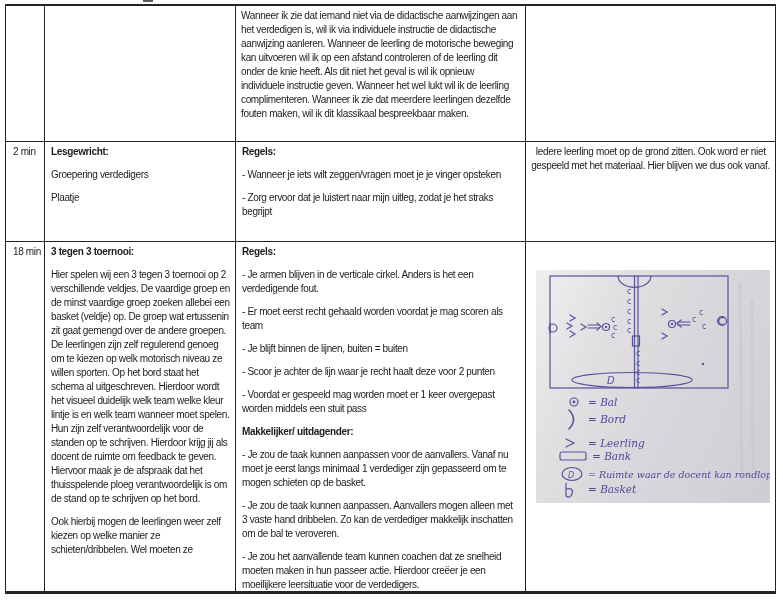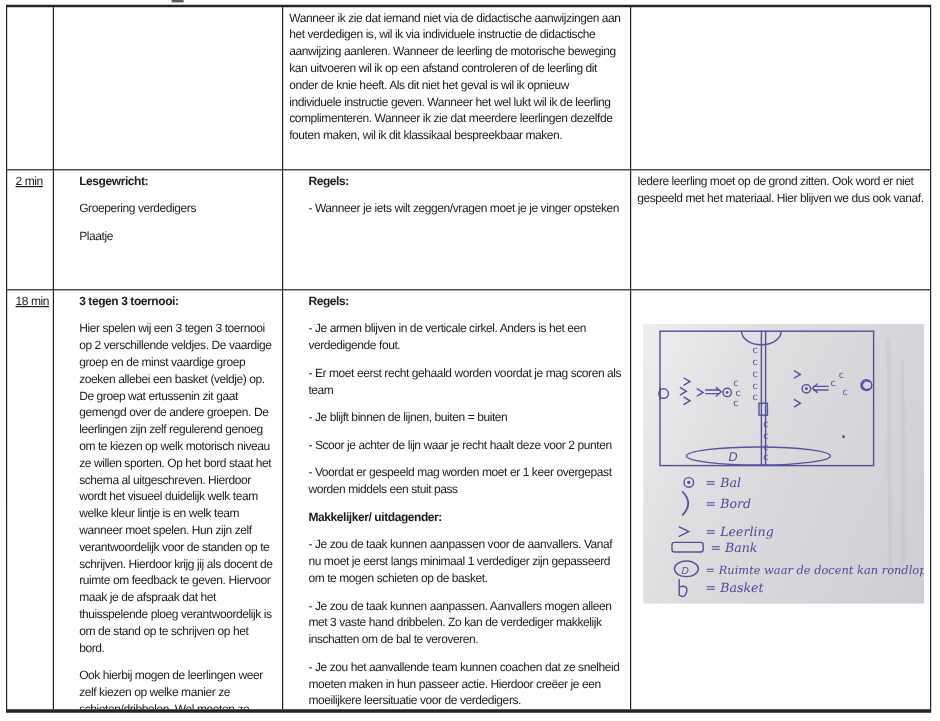--- a/index.html
+++ b/index.html
@@ -18,26 +18,26 @@
     border-left:1px solid #242424;
     border-right:1px solid #242424;
     border-bottom:3px solid #242424;
     font-size:10px;line-height:14px;letter-spacing:-0.35px;
   }
   .cell{
     box-sizing:border-box;overflow:hidden;
     border-right:1px solid #242424;border-bottom:1px solid #242424;
     padding:3px 5px 2px 5px;position:relative;
   }
-  .cell.last-col{border-right:none;}
+  .cell.last-col{border-right:none;text-align:center;}
   .cell.last-row{border-bottom:none;}
-  .cell p{margin:0 0 9px 16px;}
+  .cell p{margin:0 0 9px 1px;}
   .cell p.tight{margin:0;}
   .hd{font-weight:bold;}
-  .time-cell{padding-left:7px;padding-right:2px;text-decoration:underline;}
+  .time-cell{padding-left:7px;padding-right:2px;}
   
   .photo{
     position:absolute;left:10px;top:28px;width:234px;height:233px;
     background:linear-gradient(115deg,#f0eeef 0%,#e2dfe2 28%,#d9d6db 58%,#cfccd4 100%);
   }
   .photo svg{display:block;width:234px;height:233px;}
   .pen{stroke:#54539c;fill:none;stroke-width:1.2;stroke-linecap:round;}
   .pen-fill{fill:#54539c;stroke:none;}
   .pen-txt{fill:#54539c;font-family:"DejaVu Sans",sans-serif;font-size:8px;}
   .hand{fill:#4b4a97;font-family:"DejaVu Serif",serif;font-style:italic;font-size:10.5px;letter-spacing:0;}
@@ -63,20 +63,21 @@
       <p class="tight">2 min</p>
     </div>
     <div class="cell">
       <p class="hd">Lesgewricht:</p>
       <p>Groepering verdedigers</p>
       <p>Plaatje</p>
     </div>
     <div class="cell">
       <p class="hd">Regels:</p>
       <p>- Wanneer je iets wilt zeggen/vragen moet je je vinger opsteken</p>
+      <p>- Zorg ervoor dat je luistert naar mijn uitleg, zodat je het straks begrijpt</p>
     </div>
     <div class="cell last-col">
       <p class="tight">Iedere leerling moet op de grond zitten. Ook word er niet gespeeld met het materiaal. Hier blijven we dus ook vanaf.</p>
     </div>
 
     <div class="cell time-cell last-row">
       <p class="tight">18 min</p>
     </div>
     <div class="cell last-row">
       <p class="hd">3 tegen 3 toernooi:</p>

